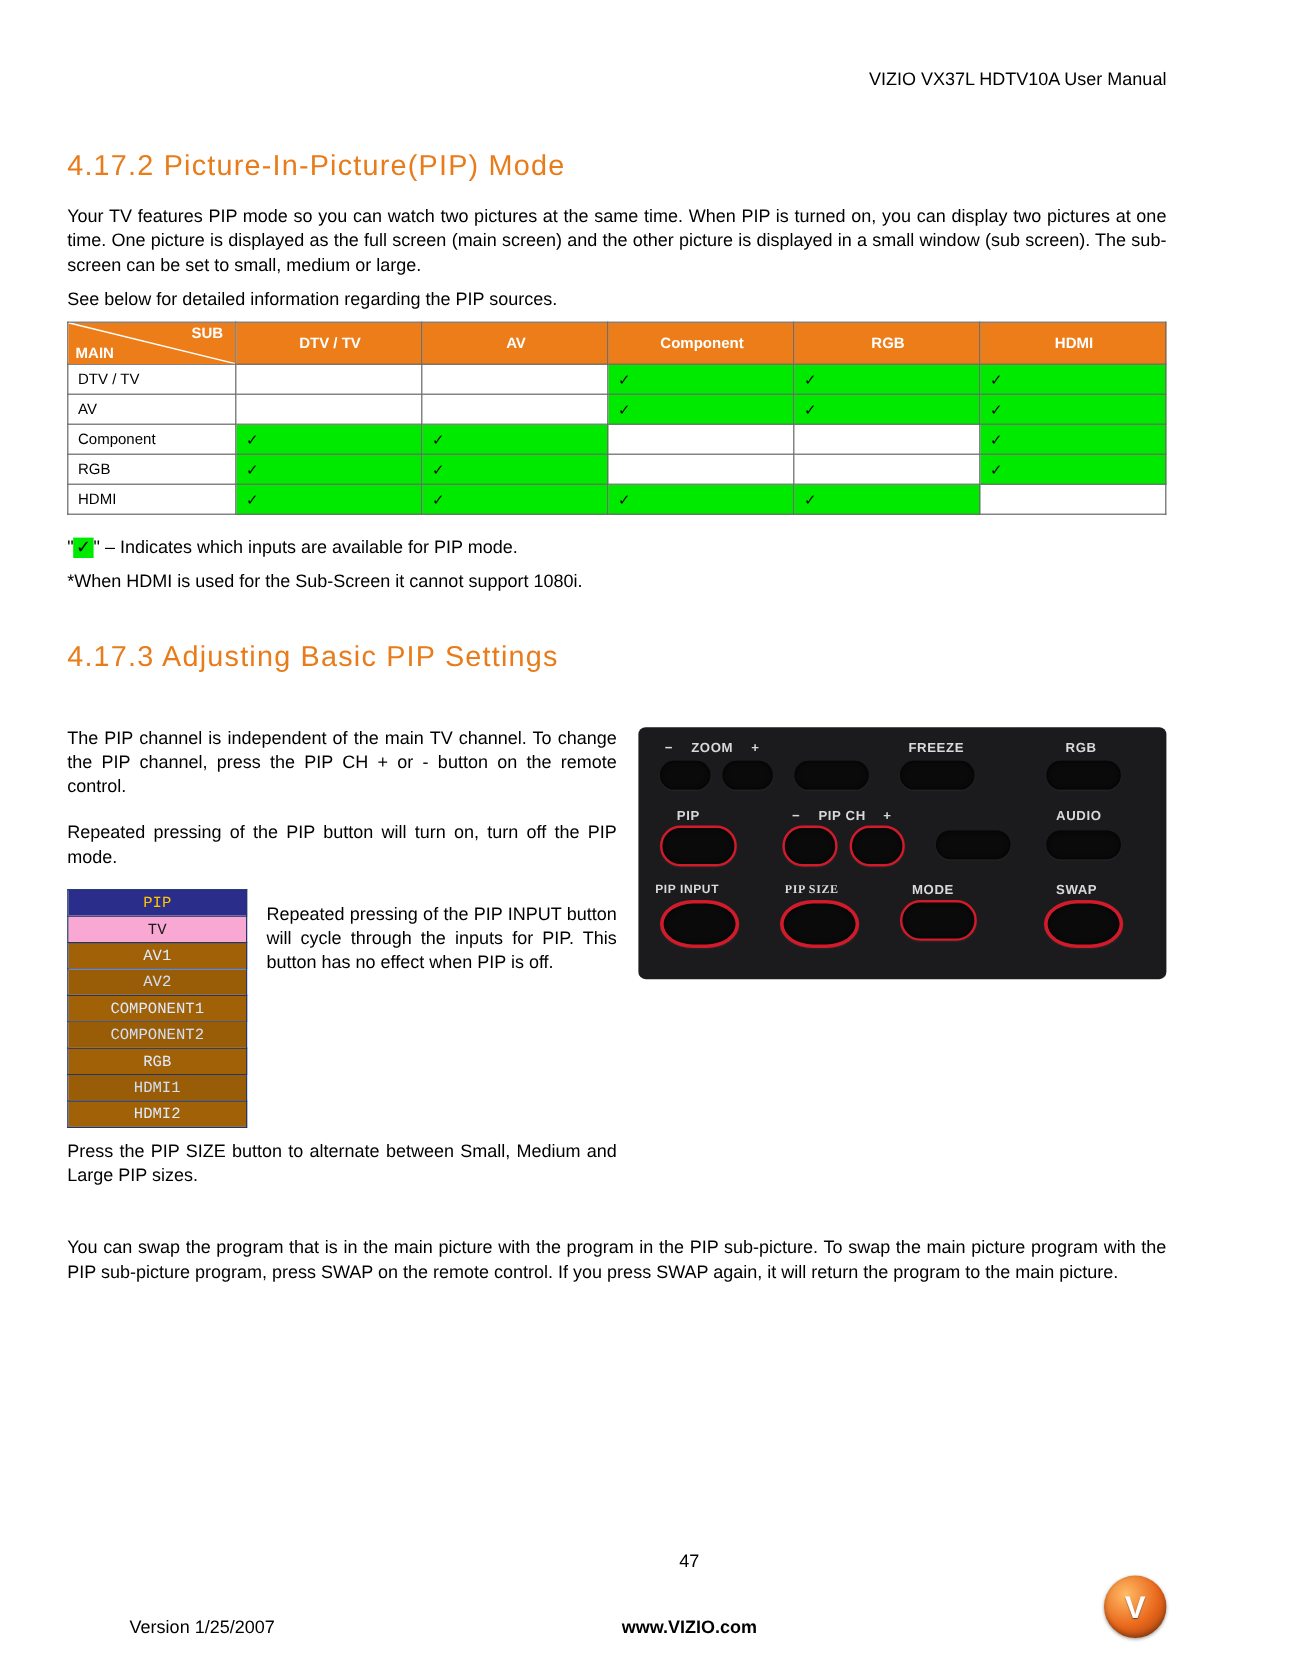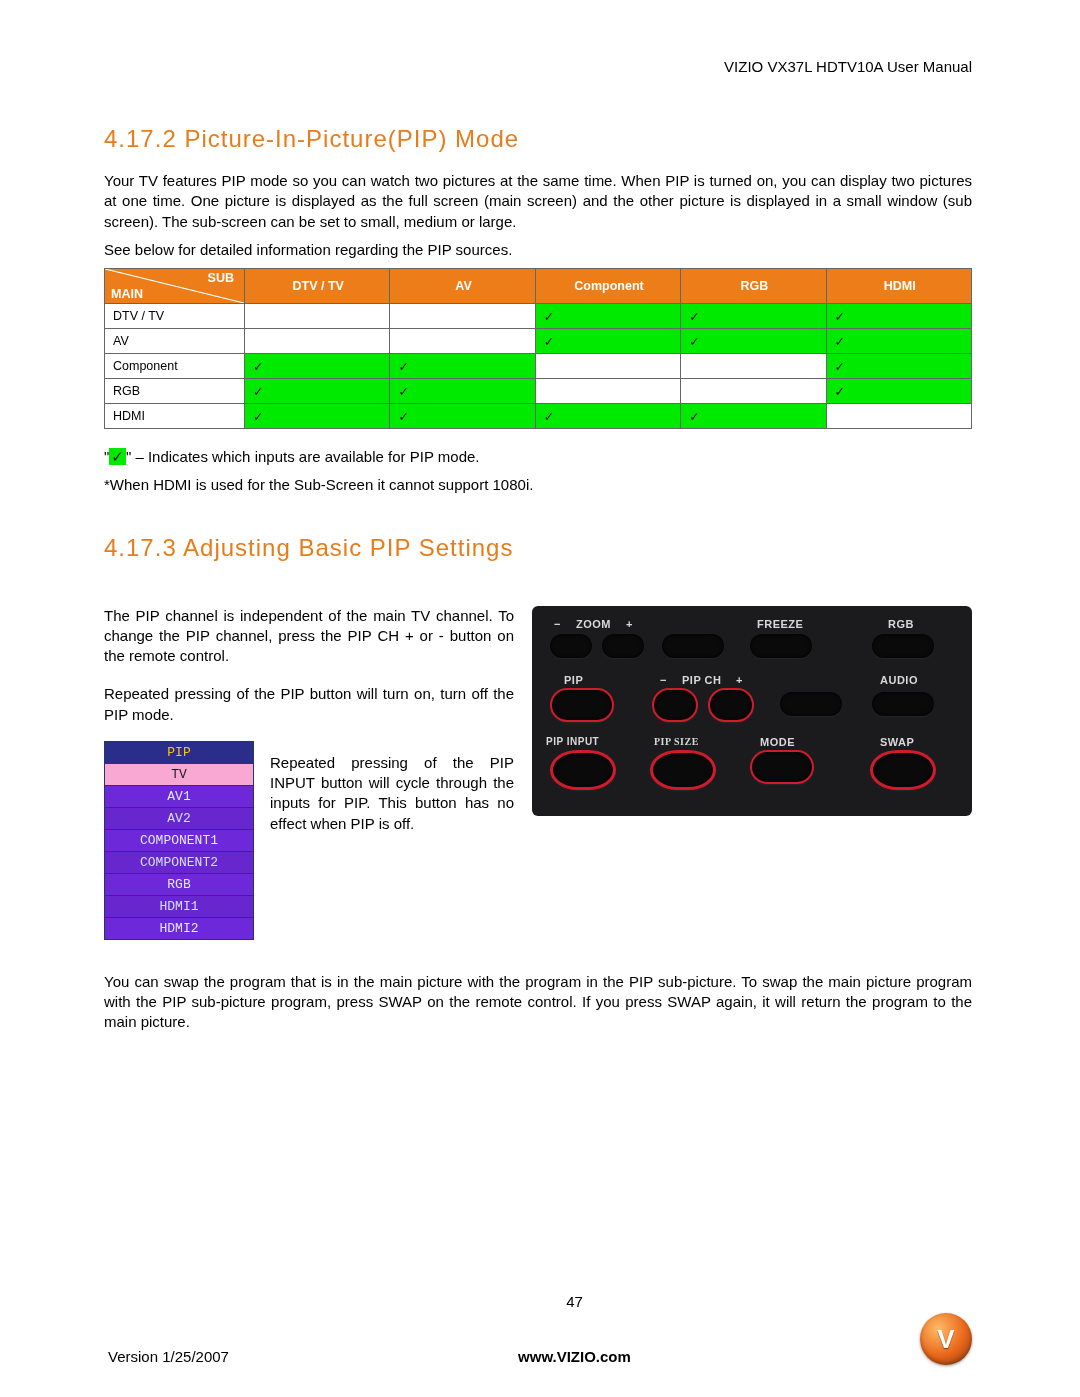--- a/index.html
+++ b/index.html
@@ -7,21 +7,21 @@
     background: #fff;
     font-family: Arial, Helvetica, sans-serif;
     font-size: 15px;
     color: #000;
     width: 1080px;
     height: 1397px;
     position: relative;
     box-sizing: border-box;
   }
   .page {
-    padding: 58px 108px 0 104px;
+    padding: 58px 108px 0 56px;
   }
   .header-title {
     text-align: right;
     font-size: 15px;
     margin-bottom: 50px;
   }
   h2 {
     font-family: "Impact", "Arial Black", sans-serif;
     letter-spacing: 1px;
     color: #e87c1a;
@@ -80,21 +80,21 @@
     font-size: 13px;
     margin-top: 8px;
   }
   .pip-menu th, .pip-menu td {
     border: 1px solid #22366b;
     padding: 3px 0;
     text-align: center;
   }
   .pip-menu th { background:#2a2e8a; color:#ffc400; font-weight:normal; }
   .pip-menu .sel { background:#f9a8d4; color:#1a1a1a; }
-  .pip-menu .item { background:#6d28d9; color:#dfeaff; }
+  .pip-menu .item { background:#a16207; color:#dfeaff; }
   .pip-menu .item.dk { filter: brightness(0.95); }
 
   
   .remote {
     background:#1b1b1d;
     border-radius:6px;
     width: 100%;
     height: 210px;
     position: relative;
     box-sizing: border-box;
@@ -265,20 +265,21 @@
           <tr>
                 <td class="item">HDMI2</td>
               </tr>
         </tbody>
           </table>
         <div class="col-left-text" style="padding-top:20px;">
           <p class="just">Repeated pressing of the PIP INPUT button will cycle through the inputs for PIP.  This button has no effect when PIP is off.</p>
         </div>
       </div>
 
+      <p class="just" style="margin-top:10px;">Press the PIP SIZE button to alternate between Small, Medium and Large PIP sizes.</p>
     </div>
 
     <div class="sec2-right">
       <div class="remote">
 
         <span class="lbl" style="left:22px; top:12px;">−</span>
         <span class="lbl" style="left:44px; top:12px;">ZOOM</span>
         <span class="lbl" style="left:94px; top:12px;">+</span>
         <span class="lbl" style="left:225px; top:12px;">FREEZE</span>
         <span class="lbl" style="left:356px; top:12px;">RGB</span>

